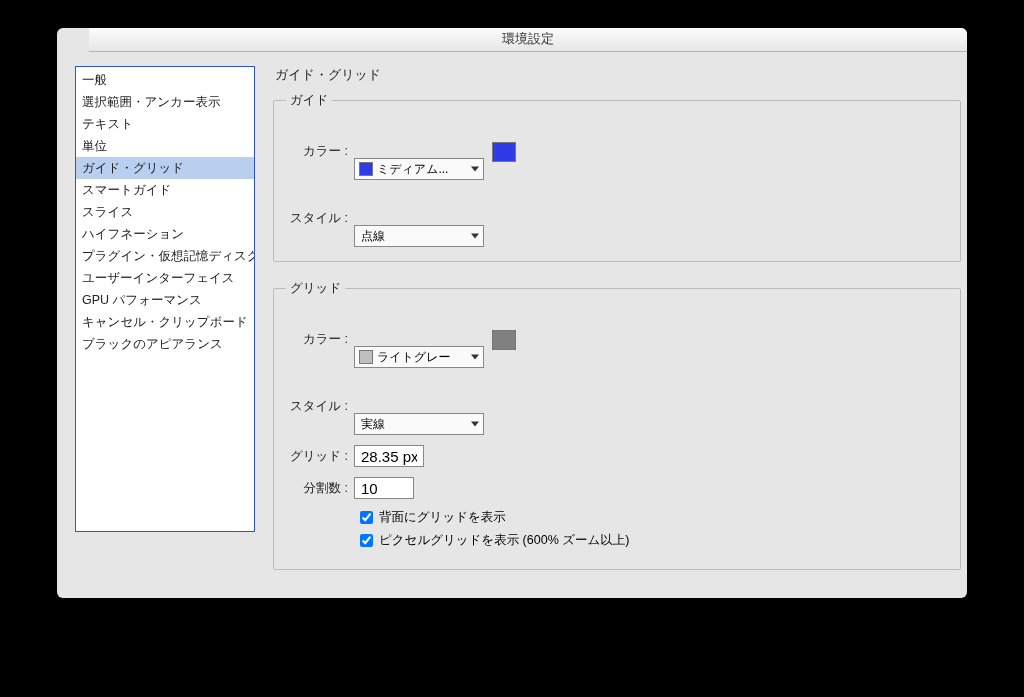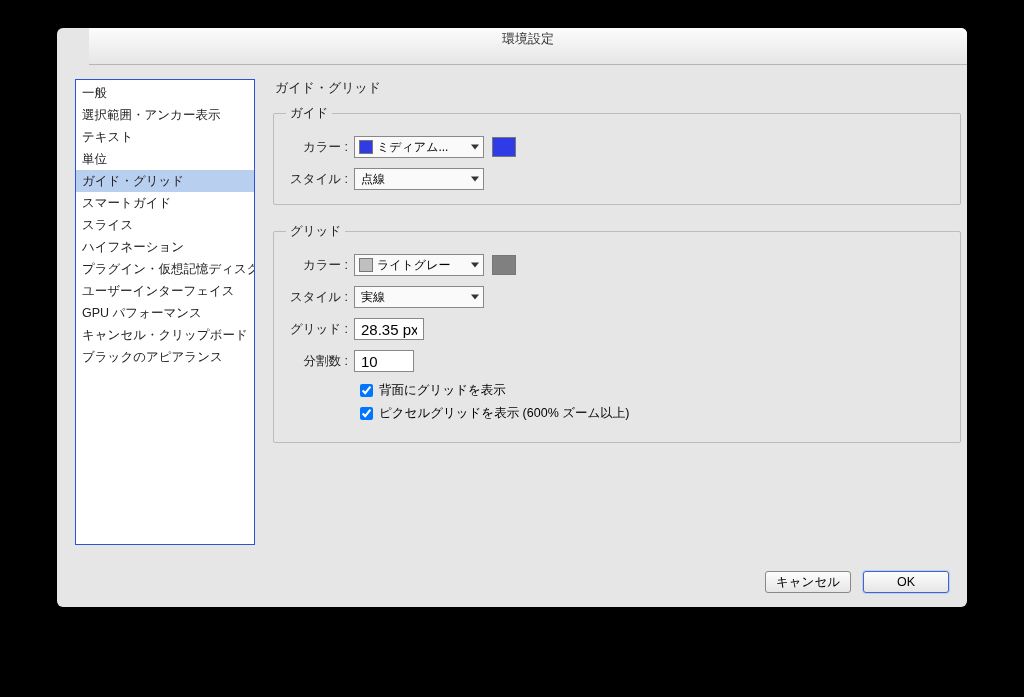--- a/index.html
+++ b/index.html
@@ -19,21 +19,21 @@
       padding-top: 28px;
     }
     .dialog {
       width: 910px;
       background: #e6e6e6;
       border-radius: 6px;
       box-shadow: 0 8px 30px rgba(0,0,0,0.6);
       overflow: hidden;
     }
     .titlebar {
-      height: 37px;
+      height: 24px;
       background: linear-gradient(#fcfcfc, #e6e6e6);
       border-bottom: 1px solid #b5b5b5;
       text-align: center;
       line-height: 22px;
       font-size: 13px;
       color: #333;
       margin-left: 32px;
     }
     .dialog-body {
       display: flex;
@@ -101,20 +101,21 @@
       position: relative;
       width: 130px;
       height: 22px;
       border: 1px solid #888;
       background: #fafafa;
       display: flex;
       align-items: center;
       padding: 0 18px 0 6px;
       font-size: 12px;
       cursor: pointer;
+      margin-top: 35px;
     }
     .select-wrap.with-swatch {
       padding-left: 4px;
     }
     .select-arrow {
       position: absolute;
       right: 4px;
       top: 50%;
       transform: translateY(-50%);
       width: 0;
@@ -272,17 +273,13 @@
         </div>
 
         <div class="checkbox-row">
           <input type="checkbox" id="cb-pixel" checked="" style="">
           <span>ピクセルグリッドを表示 (600% ズーム以上)</span>
         </div>
       </fieldset>
     </div>
   </div>
 
-  <div class="footer">
-    <button class="btn">キャンセル</button>
-    <button class="btn primary">OK</button>
-  </div>
 </div>
 
 </body></html>

